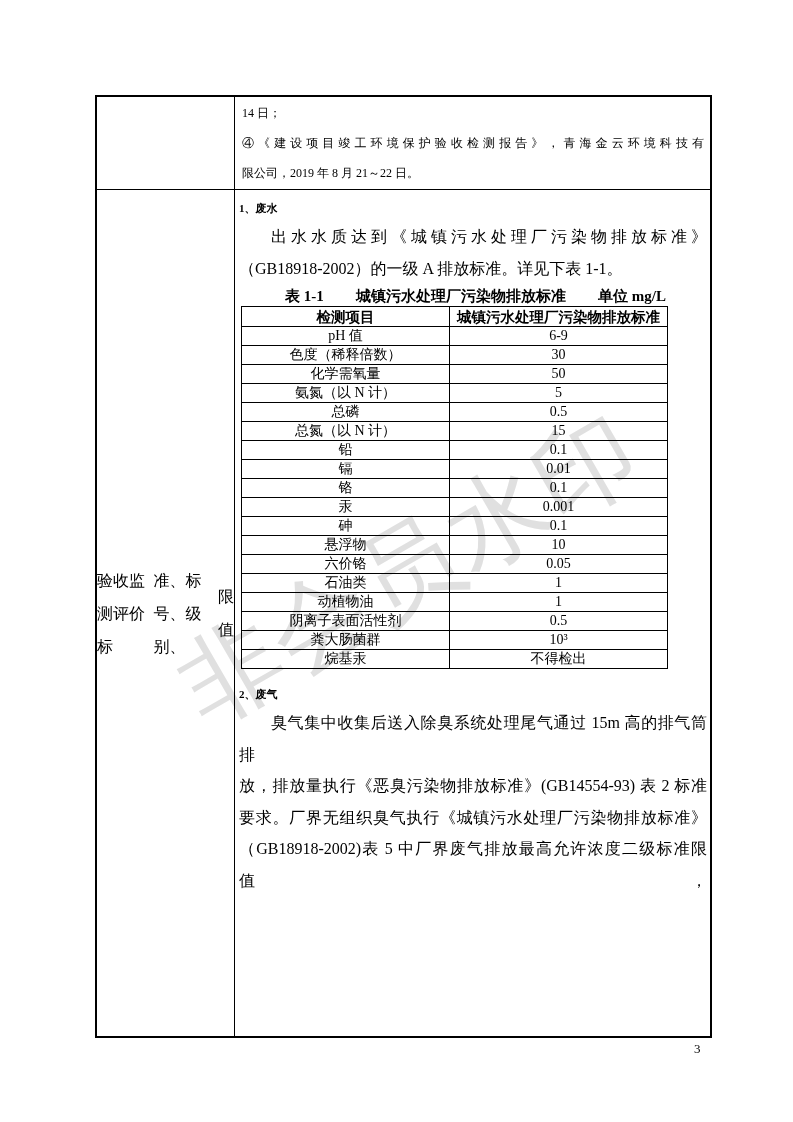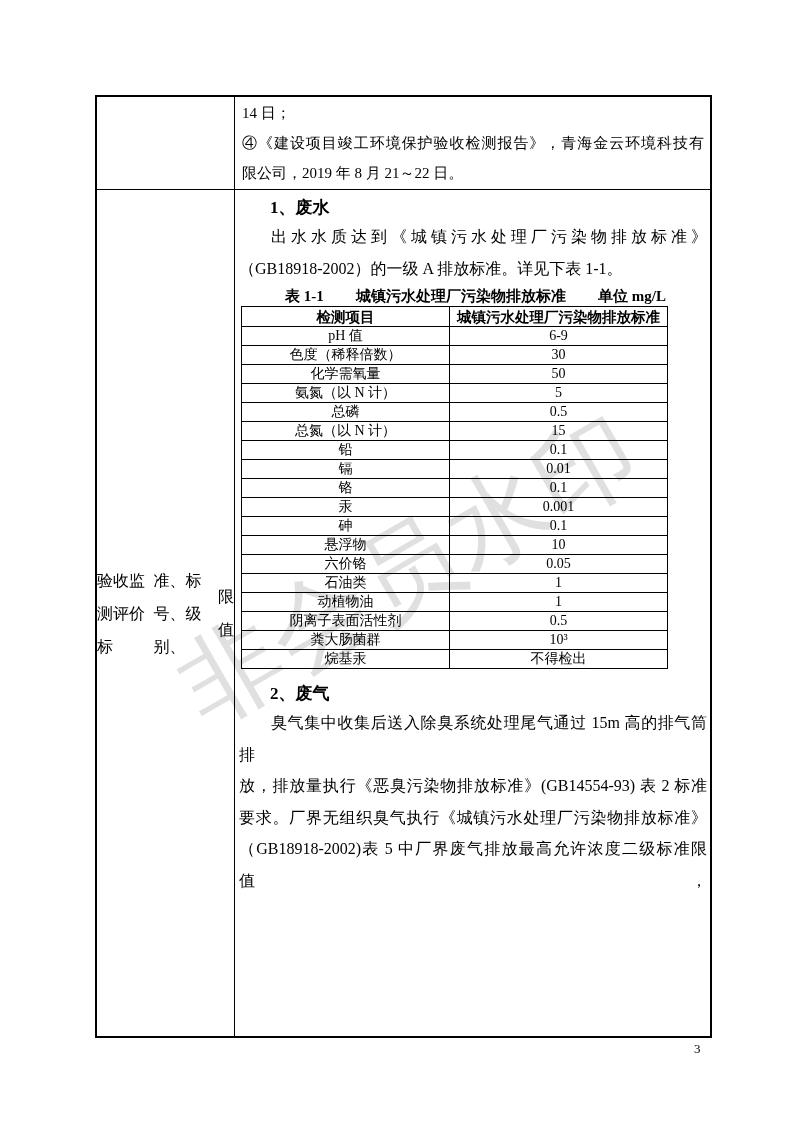--- a/index.html
+++ b/index.html
@@ -18,27 +18,27 @@
   .outer-table {
     position:absolute; left:95px; top:95px; width:617px; height:943px;
     border:2px solid #000; display:grid;
     grid-template-columns:138px 1fr; grid-template-rows:93px 1fr;
     z-index:1;
   }
   .cell { position:relative; }
   .c1 { border-right:1px solid #000; }
   .r1 { border-bottom:1px solid #000; }
   .report-cell { padding:1px 6px 0 7px; }
-  .report-cell .line { font-size:15px; line-height:30px; }
+  .report-cell .line { font-size:12px; line-height:30px; }
   .label-cell {
     display:flex; flex-direction:row; justify-content:center;
     align-items:center; text-align:left; font-size:16px; line-height:33px;
   }
   .content-cell { padding:5px 3px 0 4px; }
-  .sec-title { font-size:17px; font-weight:bold; line-height:26px;margin-left:31px; }
+  .sec-title { font-size:11px; font-weight:bold; line-height:26px; }
   .sec-title.second { margin-top:12px; }
   .line { font-size:16px; line-height:31.5px; }
   .indent { text-indent:2em; }
   .stretch { text-align:justify; text-align-last:justify; }
   .tbl-caption {
     width:427px; margin-left:2px; margin-top:2px; display:flex;
     justify-content:space-between; align-items:flex-start;
     font-size:15px; font-weight:bold; line-height:20px;
     padding-left:44px; padding-right:2px;gap:12px;
   }

